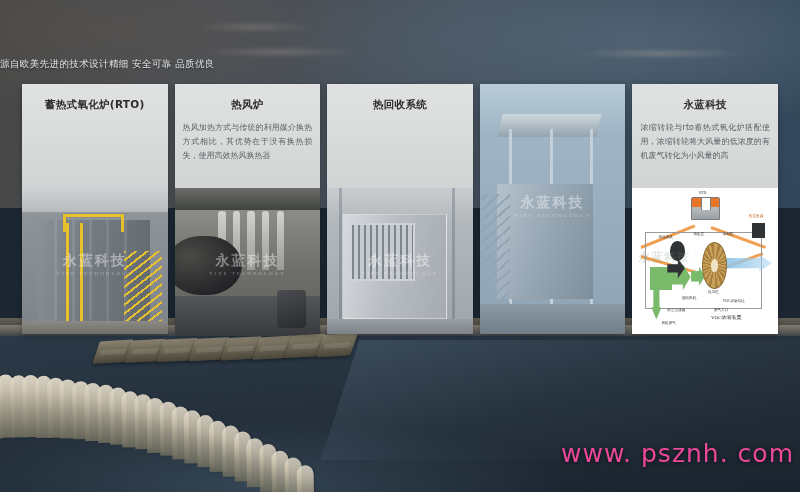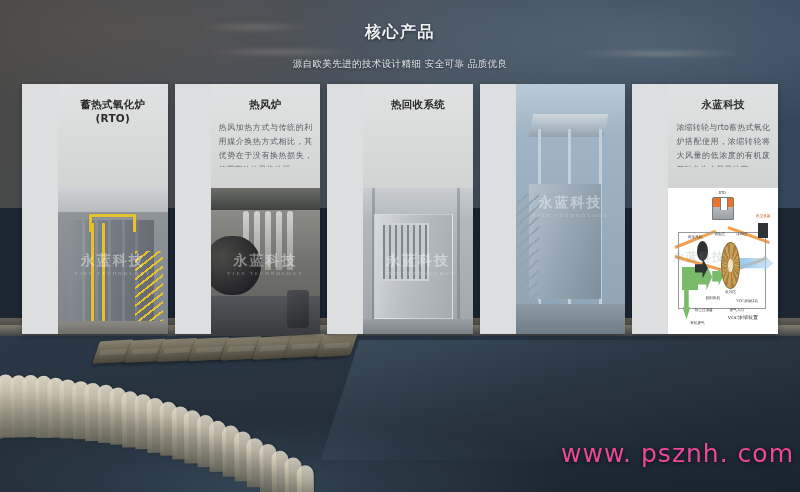--- a/index.html
+++ b/index.html
@@ -91,41 +91,39 @@
   
   .page-title {
     position: absolute; left: 0; top: 22px; width: 800px;
     text-align: center;
     font-size: 16px; font-weight: 700; color: #eef2f5;
     letter-spacing: 1.5px;
     text-shadow: 0 1px 3px rgba(0,0,0,.6);
   }
   .page-subtitle {
     position: absolute; left: 0; top: 58px; width: 800px;
-    text-align: center;
     font-size: 9.5px; color: #e3e8ec;
     letter-spacing: .4px;
     text-shadow: 0 1px 2px rgba(0,0,0,.55);
   }
 
   
   .cards {
     position: absolute; left: 22px; top: 84px;
     width: 756px; height: 250px;
     display: flex;
     gap: 7px;
   }
   .card {
     position: relative;
     flex: 1 1 0;
     display: flex; flex-direction: column;
     background: #dcdedf;
     overflow: hidden;
     box-shadow: 0 2px 6px rgba(0,0,0,.30);
-    padding-left: 36px;
   }
   .card-text {
     height: 104px;
     padding: 14px 8px 0 8px;
     background: linear-gradient(180deg, #dfe1e2 0%, #d9dbdb 55%, #d2d4d3 100%);
   }
   .card-title {
     text-align: center;
     font-size: 10.5px; font-weight: 700; color: #2b2b2b;
     letter-spacing: .3px;
@@ -287,21 +285,20 @@
       <i style="left: 223.2px; top: 49.7664px; height: 51.04px; opacity: 0.86;"></i>
       <i style="left: 235.6px; top: 55.4496px; height: 50.32px; opacity: 0.86;"></i>
       <i style="left: 248px; top: 61.44px; height: 49.6px; opacity: 0.85;"></i>
       <i style="left: 260.4px; top: 67.7376px; height: 48.88px; opacity: 0.85;"></i>
       <i style="left: 272.8px; top: 74.3424px; height: 48.16px; opacity: 0.84;"></i>
       <i style="left: 285.2px; top: 81.2544px; height: 47.44px; opacity: 0.84;"></i>
       <i style="left: 297.6px; top: 88.4736px; height: 46.72px; opacity: 0.83;"></i>
       <i style="left: 310px; top: 96px; height: 46px; opacity: 0.83;"></i>
     </div>
 
-  <div class="page-title">核心产品</div>
   <div class="page-subtitle">源自欧美先进的技术设计精细 安全可靠 品质优良</div>
 
   <div class="cards">
 
     <div class="card">
       <div class="card-text">
         <div class="card-title">蓄热式氧化炉(RTO)</div>
       </div>
       <div class="card-img">
         <div class="ph1">

